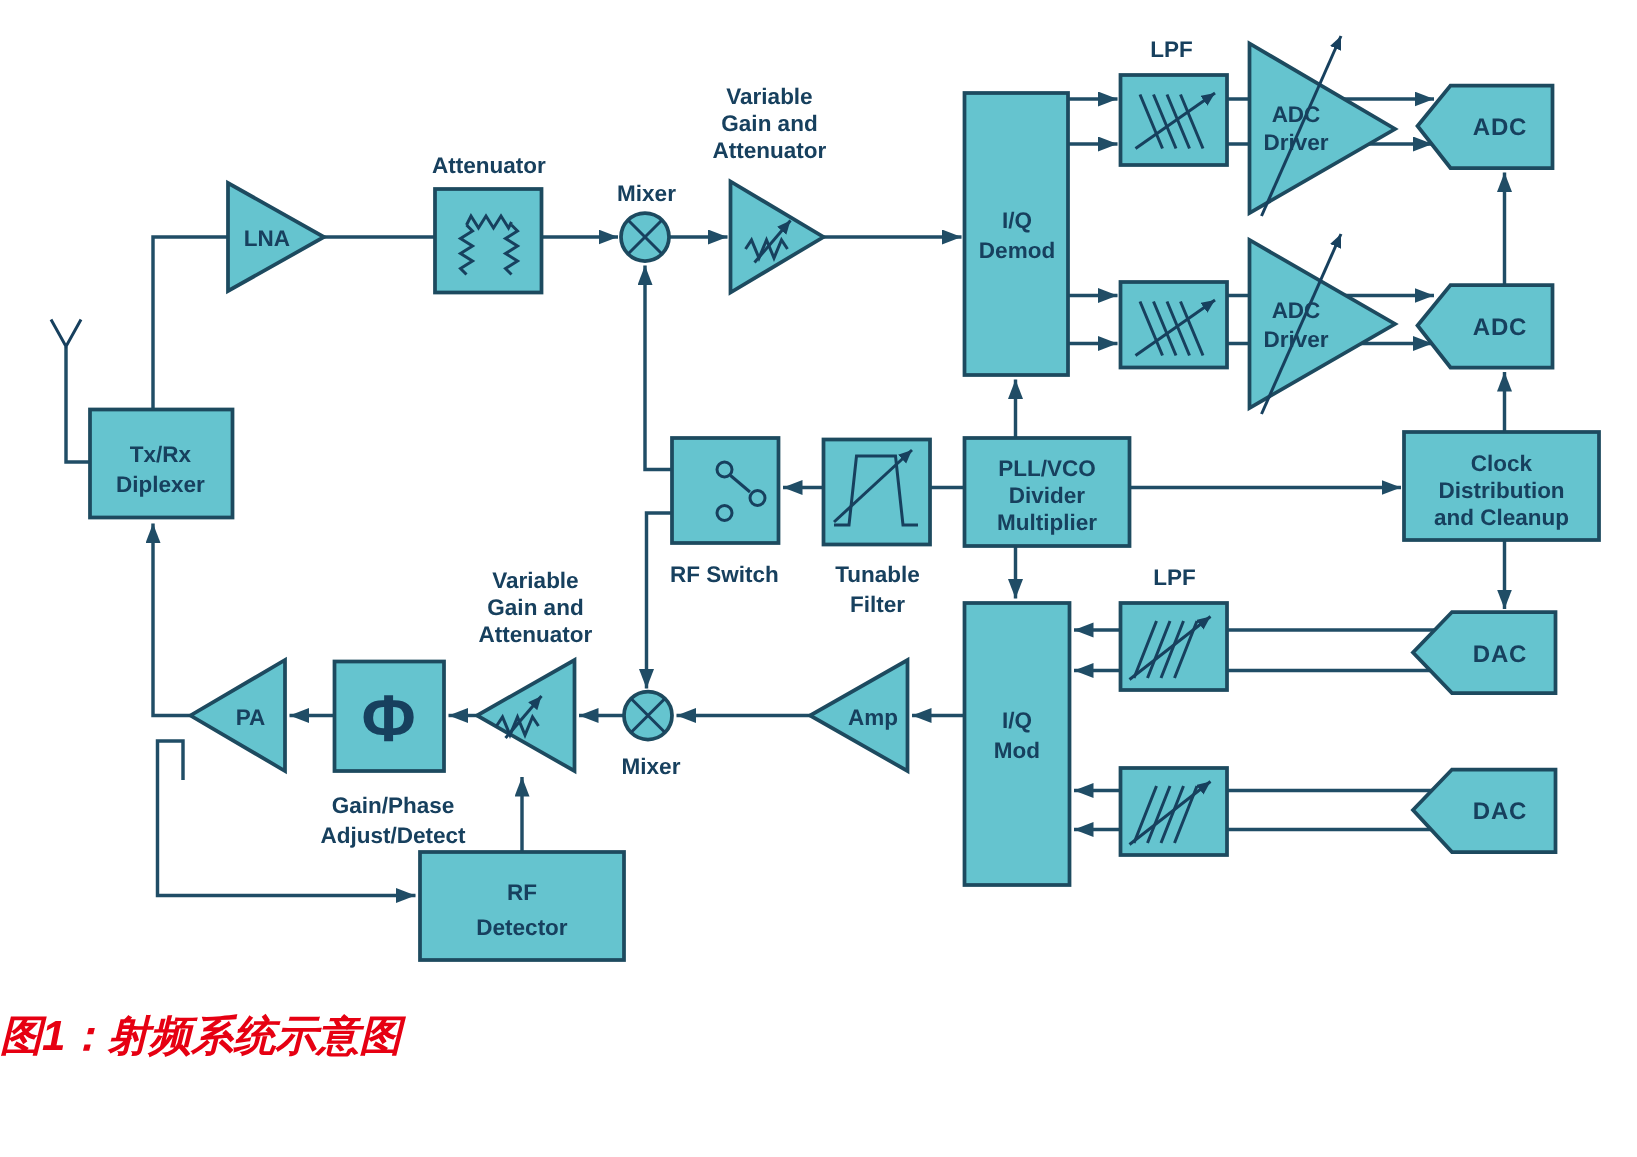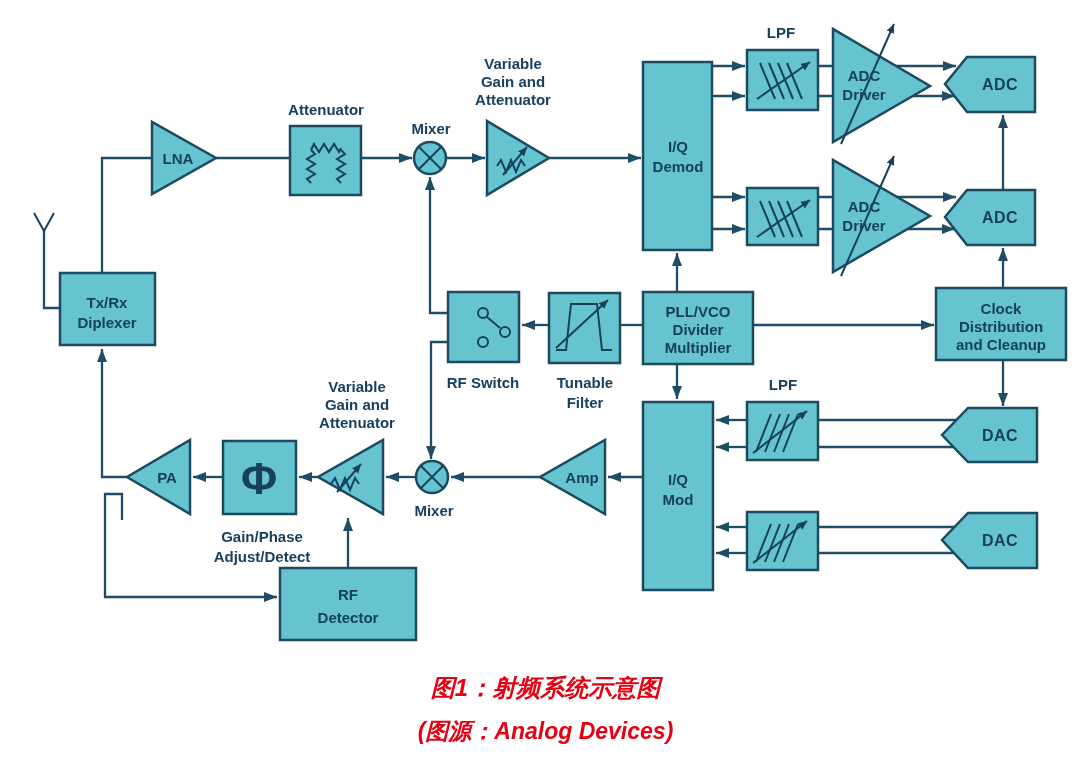--- a/index.html
+++ b/index.html
@@ -5,22 +5,22 @@
   html,body{margin:0;padding:0;background:#ffffff;}
   .stage{position:relative;width:1091px;height:771px;background:#ffffff;
          font-family:"Liberation Sans",sans-serif;overflow:hidden;}
   svg{position:absolute;left:0;top:0;}
   svg text{font-family:"Liberation Sans",sans-serif;font-weight:bold;fill:#17405e;font-size:15px;}
   svg text.t16{font-size:16px;letter-spacing:.5px;}
   svg text.phi{font-size:44px;}
   .wire{stroke:#204d66;stroke-width:2.3;fill:none;}
   .blk{fill:#65c4cf;stroke:#1d4a5f;stroke-width:2.5;}
   .icon{stroke:#17405e;stroke-width:2;fill:none;}
-  .cap1{position:absolute;top:672px;left:0;width:100%;text-align:center;color:#e60012;
-        font-style:italic;font-weight:bold;font-size:24px;}
+  .cap1{position:absolute;top:672px;left:0;width:100%;text-align:left;color:#e60012;
+        font-style:italic;font-weight:bold;font-size:28px;}
   .cap2{position:absolute;top:716px;left:0;width:100%;text-align:center;color:#e60012;
         font-style:italic;font-weight:bold;font-size:23px;}
 </style>
 </head>
 <body>
 
 <div class="stage">
 <svg width="1091" height="660" viewBox="0 0 1091 660">
   <defs>
     <marker id="arr" markerUnits="userSpaceOnUse" markerWidth="15" markerHeight="12" refX="13" refY="5" orient="auto">
@@ -191,14 +191,13 @@
     <text class="phi" x="259" y="494">Φ</text>
     <text x="262" y="542">Gain/Phase</text>
     <text x="262" y="562">Adjust/Detect</text>
     <text x="167" y="483">PA</text>
     <text x="348" y="600">RF</text>
     <text x="348" y="623">Detector</text>
   </g>
 </svg>
 
 <div class="cap1">图1：射频系统示意图</div>
-<div class="cap2">(图源：Analog Devices)</div>
 </div>
 
 </body></html>

